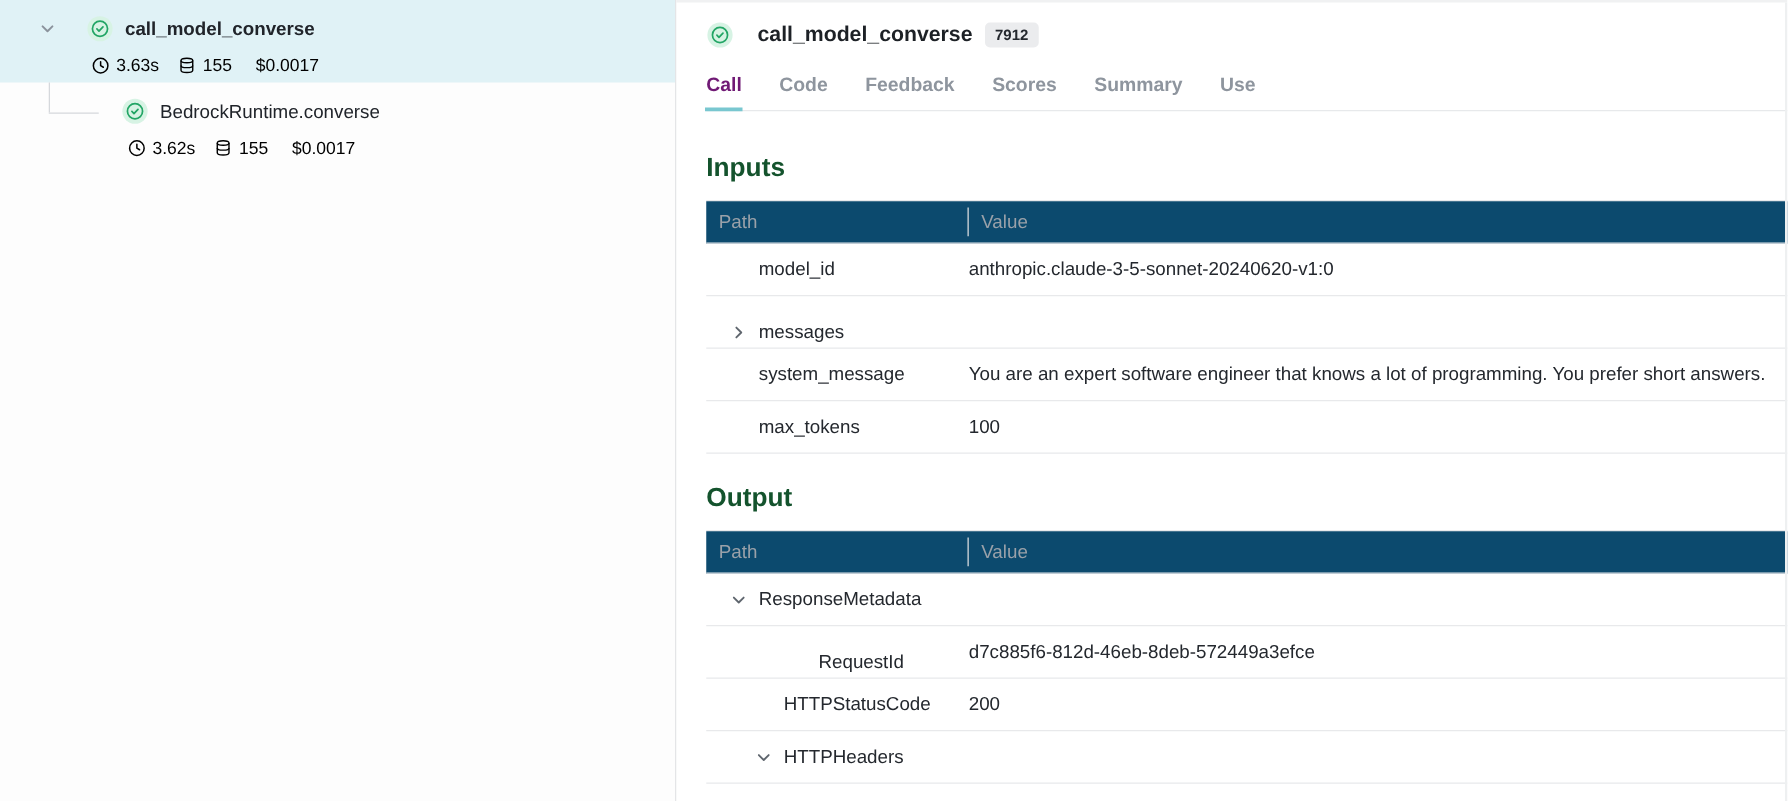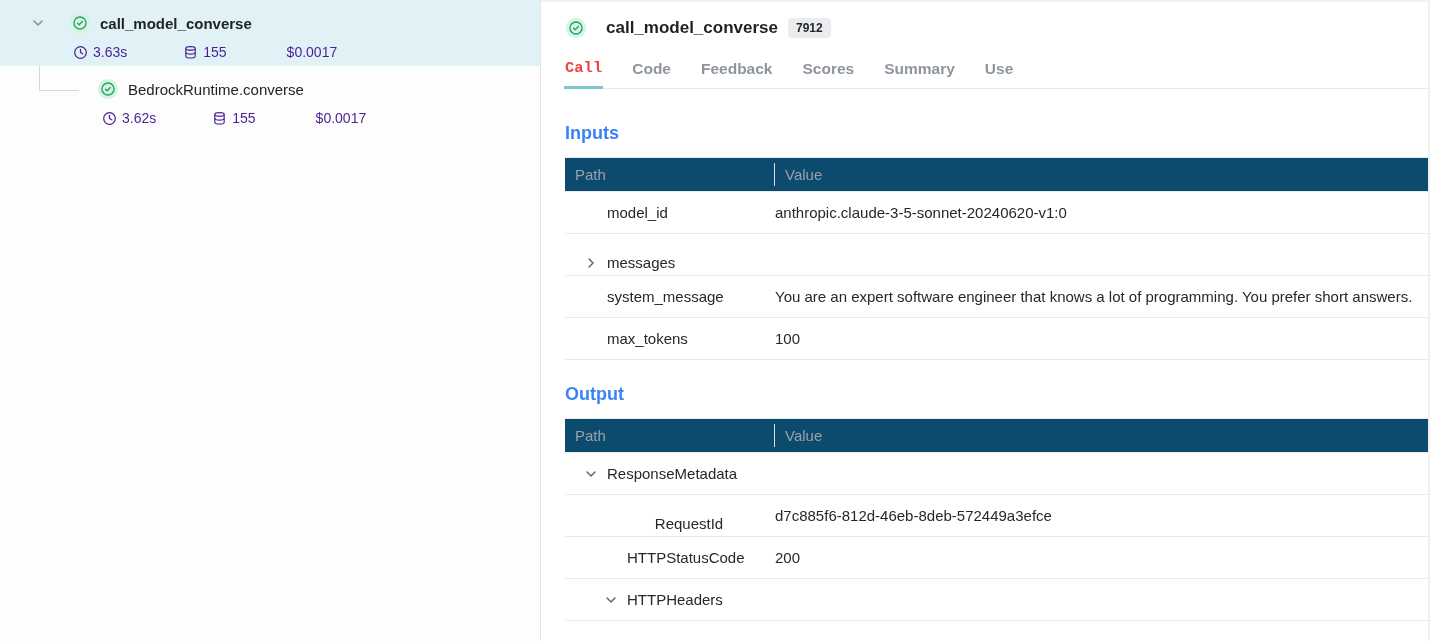--- a/index.html
+++ b/index.html
@@ -20,21 +20,21 @@
   }
   .node { height:66px; padding-top:11px; position:relative; }
   .node.selected { background:var(--selected-row-bg); }
   .row-main { display:flex; align-items:center; height:24px; }
   .parent .row-main { padding-left:30px; }
   .child  .row-main { padding-left:97px; }
   .caret { width:16px; height:16px; margin-right:23px; color:#8b939c; display:flex; align-items:center; justify-content:center; cursor:pointer; }
   .status-icon { width:22px; height:22px; margin-right:9px; flex:none; }
   .node-label { font-size:15px; color:#20242a; white-space:nowrap; }
   .parent .node-label { font-weight:bold; }
-  .row-stats { display:flex; align-items:center; margin-top:9px; color:#4c1d95; font-size:14px;gap:41px; }
+  .row-stats { display:flex; align-items:center; margin-top:9px; color:#000000; font-size:14px; }
   .parent .row-stats { padding-left:73px; }
   .child  .row-stats { padding-left:102px; }
   .stat { display:flex; align-items:center; gap:5px; }
   .stat + .stat { margin-left:15px;text-align:right; }
   .stat.cost { margin-left:19px; }
   .stat svg { display:block; }
   .vline { position:absolute; left:39px; top:0; width:1px; height:24px; background:#d5d8dc; }
   .hline { position:absolute; left:39px; top:24px; width:40px; height:1px; background:#d5d8dc; }
 
   
@@ -45,27 +45,27 @@
   .badge {
     background:#ebecee; color:#24282e;
     font-size:12px; font-weight:bold;
     padding:3px 8px; border-radius:4px; line-height:14px;
   }
   .tabs { display:flex; gap:30px; margin-top:20px; border-bottom:1px solid #e7e9eb; }
   .tab {
     font-size:15.5px; font-weight:bold; color:#8e959e;
     padding-bottom:10px; position:relative; cursor:pointer; line-height:19px;
   }
-  .tab.active { color:#ef4444;font-family:Liberation Mono, monospace; }
+  .tab.active { color:#701a75; }
   .tab.active::after {
     content:""; position:absolute; left:-1px; right:-1px; bottom:-1px; height:3px;
     background:var(--accent-teal);
   }
 
-  .section-heading { font-size:18px; font-weight:bold; color:#3b82f6; margin:34px 0 13px; }
+  .section-heading { font-size:21px; font-weight:bold; color:#14532d; margin:34px 0 13px; }
   .section.second .section-heading { margin-top:24px; }
 
   .table { border-top:1px solid #e8e9eb; }
   .thead {
     display:flex; align-items:center; height:34px;
     background:#0c4a6e; border-bottom:1px solid #e8e9eb;
     color:#9aa1a9; font-size:15px; position:relative;
   }
   .th.path { width:210px; padding-left:10px; }
   .th.value { flex:1; padding-left:10px; }

